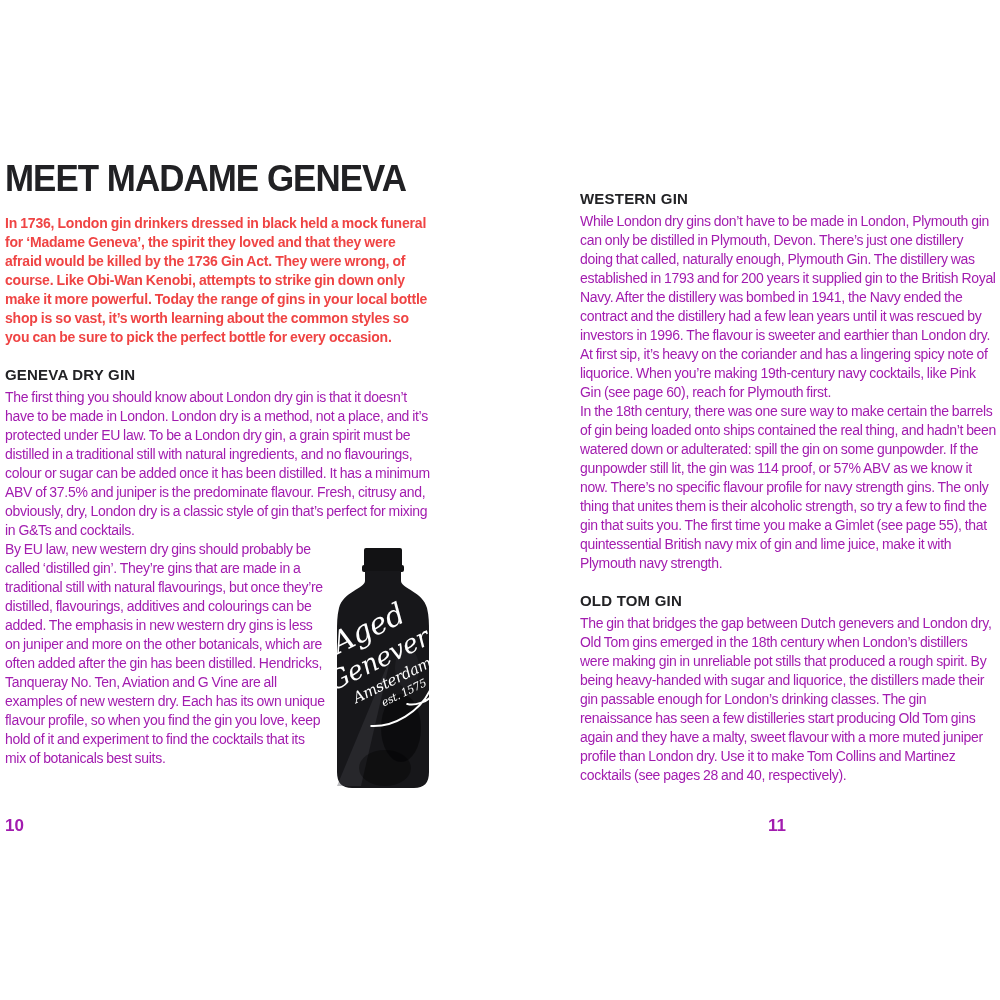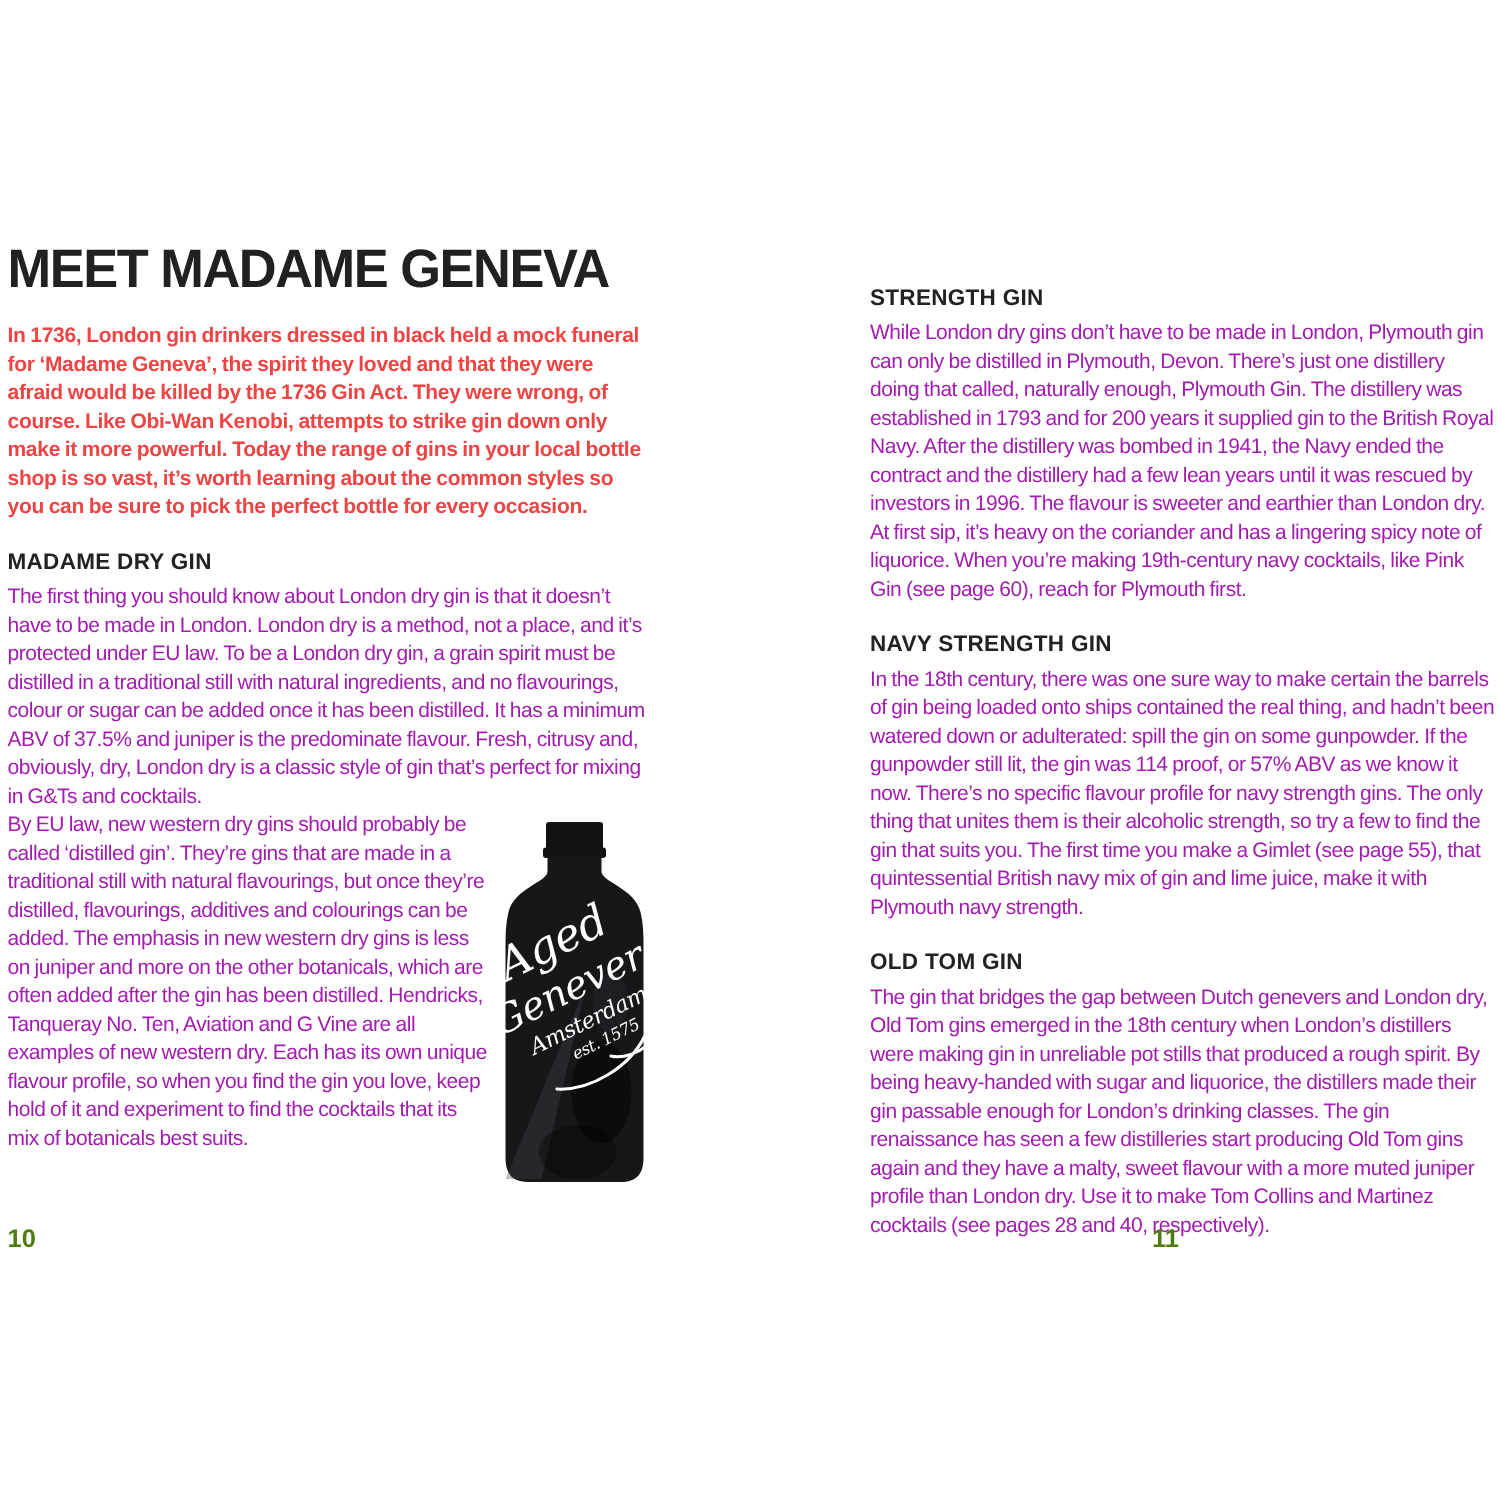--- a/index.html
+++ b/index.html
@@ -52,36 +52,36 @@
     font-style: italic;
     fill: #ffffff;
   }
 
   
   .right-col { position: absolute; left: 580px; top: 190px; width: 417px; }
 
   
   .pagenum {
     position: absolute; top: 816px;
-    font-size: 17px; font-weight: bold; color: #4d7c0f;
+    font-size: 17px; font-weight: bold; color: #a21caf;
   }
   .pagenum.left { left: 5px; }
   .pagenum.right { right: 5px; text-align: center; }
 </style>
 </head>
 <body>
 
 <div class="spread">
 
   <div class="left-col">
     <h1 class="page-title">MEET MADAME GENEVA</h1>
 
     <p class="intro">In 1736, London gin drinkers dressed in black held a mock funeral for ‘Madame Geneva’, the spirit they loved and that they were afraid would be killed by the 1736 Gin Act. They were wrong, of course. Like Obi-Wan Kenobi, attempts to strike gin down only make it more powerful. Today the range of gins in your local bottle shop is so vast, it’s worth learning about the common styles so you can be sure to pick the perfect bottle for every occasion.</p>
 
-    <h2 class="sec-heading">MADAME DRY GIN</h2>
+    <h2 class="sec-heading">GENEVA DRY GIN</h2>
     <p class="sec-body">The first thing you should know about London dry gin is that it doesn’t have to be made in London. London dry is a method, not a place, and it’s protected under EU law. To be a London dry gin, a grain spirit must be distilled in a traditional still with natural ingredients, and no flavourings, colour or sugar can be added once it has been distilled. It has a minimum ABV of 37.5% and juniper is the predominate flavour. Fresh, citrusy and, obviously, dry, London dry is a classic style of gin that’s perfect for mixing in G&amp;Ts and cocktails.</p>
 
     <p class="sec-body">
       <span class="bottle-float">
         <svg viewBox="0 0 96 242" xmlns="http://www.w3.org/2000/svg">
 
           <rect x="29" y="0" width="38" height="22" rx="2" fill="#121214"></rect>
           <rect x="27" y="17" width="42" height="7" rx="2" fill="#121214"></rect>
 
           <path d="M30,23 L30,33 C30,40 8,44 4,60 C2,68 2,76 2,84 L2,224 C2,235 7,240 17,240 L79,240 C89,240 94,235 94,224 L94,84 C94,76 94,68 92,60 C88,44 66,40 66,33 L66,23 Z" fill="#17171a"></path>
@@ -98,24 +98,23 @@
             <text class="bottle-script" x="56" y="155" font-size="11" text-anchor="middle">est. 1575</text>
             <path d="M12,167 C32,178 62,175 80,161 C87,156 89,163 82,166 C72,170 60,168 54,163" stroke="#ffffff" stroke-width="2" fill="none" stroke-linecap="round"></path>
           </g>
         </svg>
       </span>
       <span>By EU law, new western dry gins should probably be called ‘distilled gin’. They’re gins that are made in a traditional still with natural flavourings, but once they’re distilled, flavourings, additives and colourings can be added. The emphasis in new western dry gins is less on juniper and more on the other botanicals, which are often added after the gin has been distilled. Hendricks, Tanqueray No. Ten, Aviation and G Vine are all examples of new western dry. Each has its own unique flavour profile, so when you find the gin you love, keep hold of it and experiment to find the cocktails that its mix of botanicals best suits.</span>
     </p>
   </div>
 
   <div class="right-col">
-    <h2 class="sec-heading first">STRENGTH GIN</h2>
+    <h2 class="sec-heading first">WESTERN GIN</h2>
     <p class="sec-body">While London dry gins don’t have to be made in London, Plymouth gin can only be distilled in Plymouth, Devon. There’s just one distillery doing that called, naturally enough, Plymouth Gin. The distillery was established in 1793 and for 200 years it supplied gin to the British Royal Navy. After the distillery was bombed in 1941, the Navy ended the contract and the distillery had a few lean years until it was rescued by investors in 1996. The flavour is sweeter and earthier than London dry. At first sip, it’s heavy on the coriander and has a lingering spicy note of liquorice. When you’re making 19th-century navy cocktails, like Pink Gin (see page 60), reach for Plymouth first.</p>
 
-    <h2 class="sec-heading">NAVY STRENGTH GIN</h2>
     <p class="sec-body">In the 18th century, there was one sure way to make certain the barrels of gin being loaded onto ships contained the real thing, and hadn’t been watered down or adulterated: spill the gin on some gunpowder. If the gunpowder still lit, the gin was 114 proof, or 57% ABV as we know it now. There’s no specific flavour profile for navy strength gins. The only thing that unites them is their alcoholic strength, so try a few to find the gin that suits you. The first time you make a Gimlet (see page 55), that quintessential British navy mix of gin and lime juice, make it with Plymouth navy strength.</p>
 
     <h2 class="sec-heading">OLD TOM GIN</h2>
     <p class="sec-body">The gin that bridges the gap between Dutch genevers and London dry, Old Tom gins emerged in the 18th century when London’s distillers were making gin in unreliable pot stills that produced a rough spirit. By being heavy-handed with sugar and liquorice, the distillers made their gin passable enough for London’s drinking classes. The gin renaissance has seen a few distilleries start producing Old Tom gins again and they have a malty, sweet flavour with a more muted juniper profile than London dry. Use it to make Tom Collins and Martinez cocktails (see pages 28 and 40, respectively).</p>
   </div>
 
   <div class="pagenum left">10</div>
   <div class="pagenum right">11</div>
 
 </div>

